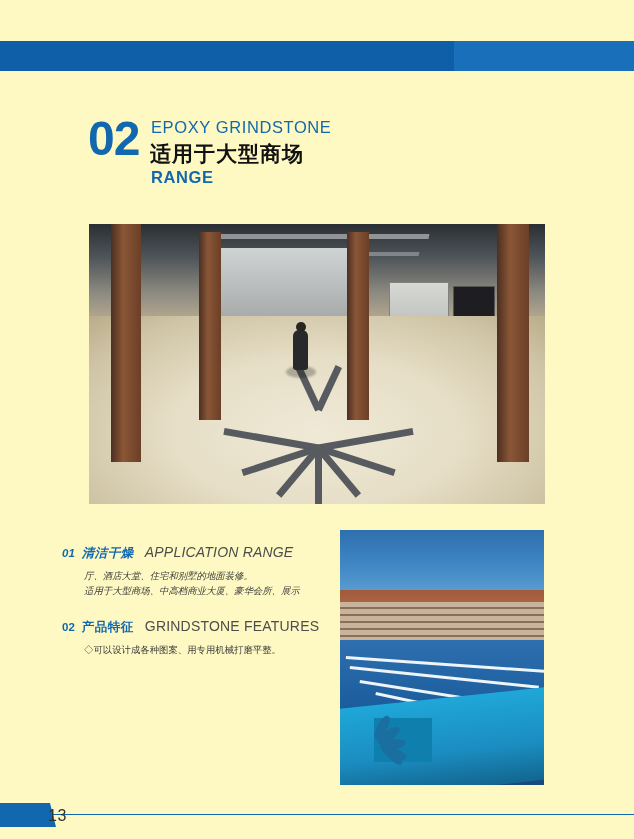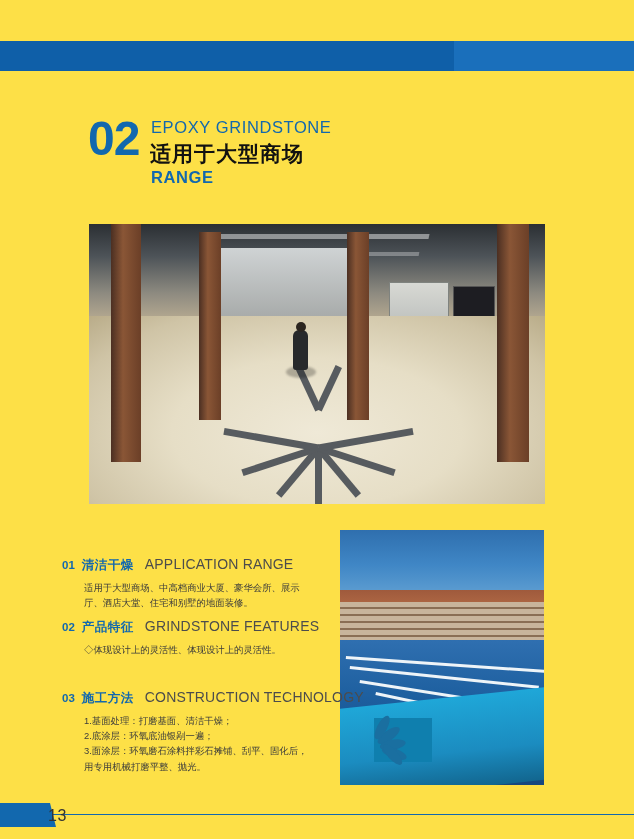--- a/index.html
+++ b/index.html
@@ -13,21 +13,21 @@
     font-family: "Liberation Sans", sans-serif;
     position: relative;
     overflow: hidden;
   }
 
   .page {
     position: absolute;
     left: 0; top: 0;
     width: 634px;
     height: 839px;
-    background: #fde047;
+    background: #fef9c3;
   }
 
   
   .top-band {
     position: absolute;
     left: 0;
     top: 41px;
     width: 634px;
     height: 30px;
     background: #0f5fa8;
@@ -271,21 +271,21 @@
   .sec-body {
     margin-top: 6px;
     margin-left: 22px;
     color: #3b3b3b;
     font-size: 9.4px;
     line-height: 1.62;
     width: 236px;
   }
   .sec-body div { white-space: normal; }
 
-  .sec1 { top: 556px; }
+  .sec1 { top: 544px; font-style: italic; }
   .sec2 { top: 618px; }
   .sec3 { top: 689px; }
 
   
   .footer-bar {
     position: absolute;
     left: 0;
     bottom: 24px;
     width: 634px;
     height: 1.5px;
@@ -374,47 +374,34 @@
     </div>
   </div>
 
   <div class="section sec1">
     <div class="sec-head">
       <span class="sec-num">01</span>
       <span class="sec-cn">清洁干燥</span>
       <span class="sec-en">APPLICATION RANGE</span>
     </div>
     <div class="sec-body">
+      <div>厅、酒店大堂、住宅和别墅的地面装修。</div>
       <div>适用于大型商场、中高档商业大厦、豪华会所、展示</div>
-      <div>厅、酒店大堂、住宅和别墅的地面装修。</div>
     </div>
   </div>
 
   <div class="section sec2">
     <div class="sec-head">
       <span class="sec-num">02</span>
       <span class="sec-cn">产品特征</span>
       <span class="sec-en">GRINDSTONE FEATURES</span>
     </div>
     <div class="sec-body">
-      <div>◇体现设计上的灵活性、体现设计上的灵活性。</div>
+      <div>◇可以设计成各种图案、用专用机械打磨平整。</div>
     </div>
   </div>
 
-  <div class="section sec3">
-    <div class="sec-head">
-      <span class="sec-num">03</span>
-      <span class="sec-cn">施工方法</span>
-      <span class="sec-en">CONSTRUCTION TECHNOLOGY</span>
-    </div>
-    <div class="sec-body">
-      <div>1.基面处理：打磨基面、清洁干燥；</div>
-      <div>2.底涂层：环氧底油银剐一遍；</div>
-      <div>3.面涂层：环氧磨石涂料拌彩石摊铺、刮平、固化后，</div>
-      <div>用专用机械打磨平整、抛光。</div>
-    </div>
-  </div>
 
   <div class="footer-bar"></div>
   <div class="footer-tab"></div>
   <div class="footer-page">13</div>
 
 </div>
 
 </body></html>

